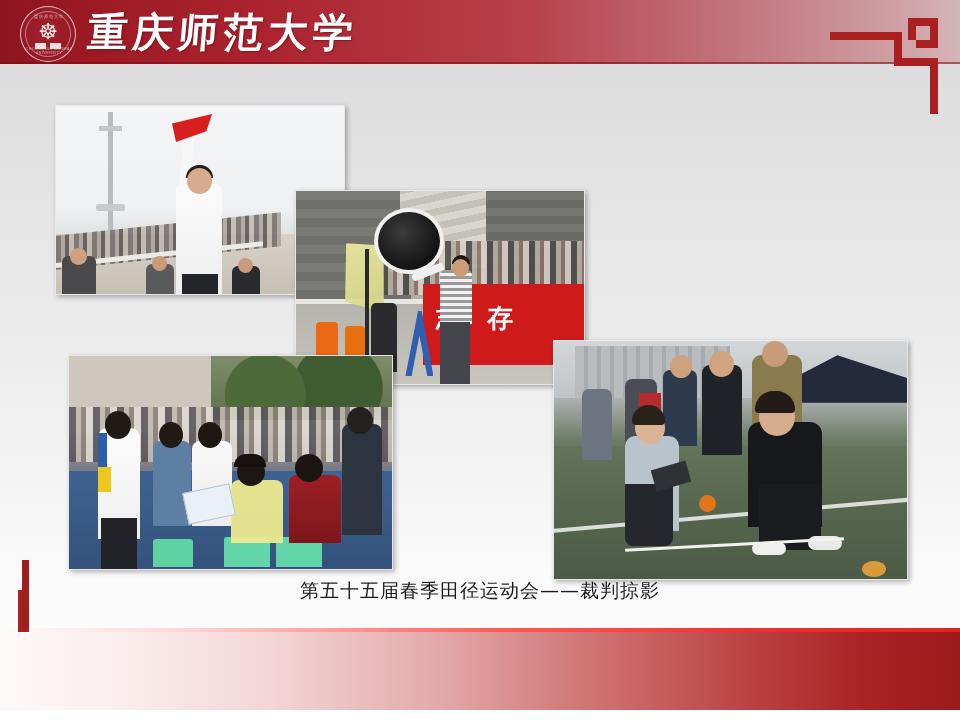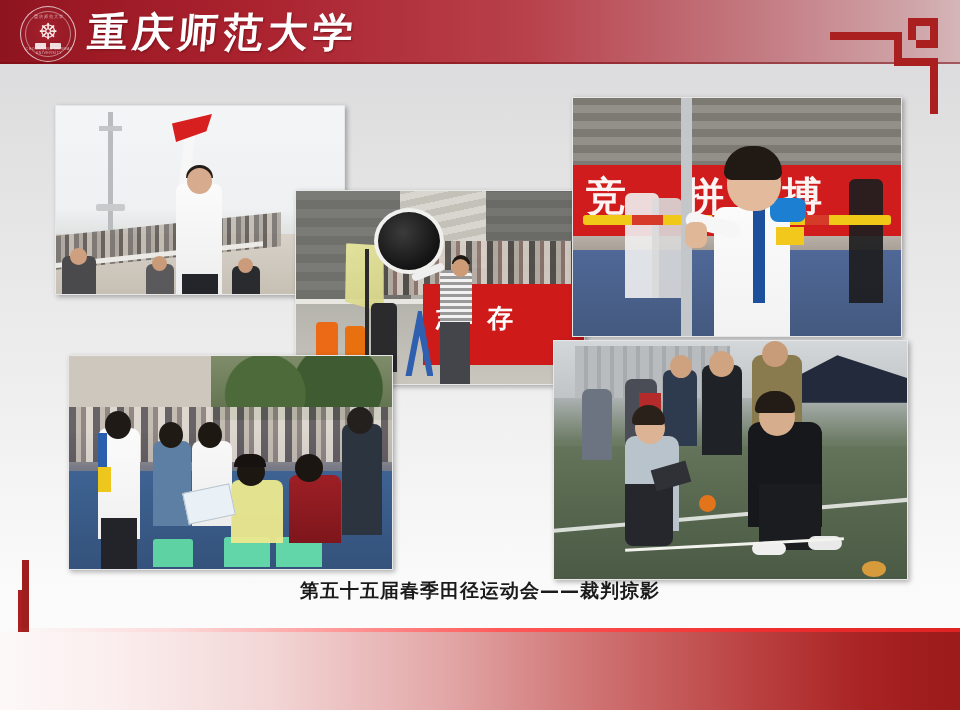--- a/index.html
+++ b/index.html
@@ -231,21 +231,21 @@
   #photo5 .b2h{position:absolute;left:44%;top:4%;width:25px;height:26px;border-radius:50%;background:#d0a481;}
   #photo5 .b3{position:absolute;left:56%;top:6%;width:50px;height:36%;background:#8a7b4e;border-radius:9px 9px 0 0;}
   #photo5 .b3h{position:absolute;left:59%;top:0%;width:26px;height:26px;border-radius:50%;background:#c89c79;}
   #photo5 .b4{position:absolute;left:20%;top:16%;width:32px;height:30%;background:#4a4d55;border-radius:7px 7px 0 0;}
   #photo5 .b5{position:absolute;left:8%;top:20%;width:30px;height:30%;background:#6b7480;border-radius:7px 7px 0 0;}
   #photo5 .rd{position:absolute;left:24%;top:22%;width:22px;height:18%;background:#b52a2a;}
 
   
   .caption{
     position:absolute;left:0;top:578px;width:960px;text-align:center;
-    color:#1a1a1a;font-size:19px;font-weight:bold;letter-spacing:1px;
+    color:#1a1a1a;font-size:19px;font-weight:normal;letter-spacing:1px;
     font-family:"DejaVu Sans","Liberation Sans",sans-serif;
   }
 
   
   .band-line{
     position:absolute;left:0;top:628px;width:960px;height:4px;
     background:linear-gradient(to right,rgba(255,255,255,0) 0%,rgba(255,120,120,.25) 18%,#ff5a5a 52%,#f03030 78%,#e02222 100%);
   }
   .band-grad{
     position:absolute;left:0;top:632px;width:960px;height:78px;
@@ -335,41 +335,20 @@
     <div class="starter-arm"></div>
     <div class="starter"></div>
     <div class="starter-leg"></div>
     <div class="starter-hair"></div>
     <div class="starter-h"></div>
     <div class="vest1"></div>
     <div class="vest2"></div>
     <div class="dark1"></div>
   </div>
 
-  <div class="photo" id="photo3">
-    <div class="px bg"></div>
-    <div class="stands"></div>
-    <div class="banner3">
-      <span>竞 拼 搏</span>
-    </div>
-    <div class="track"></div>
-    <div class="bgp1"></div>
-    <div class="bgp2"></div>
-    <div class="bgp3"></div>
-    <div class="bar"></div>
-    <div class="upright"></div>
-    <div class="j-body"></div>
-    <div class="j-stripe"></div>
-    <div class="j-shoulder"></div>
-    <div class="j-cuff"></div>
-    <div class="j-arm"></div>
-    <div class="j-hand"></div>
-    <div class="j-head"></div>
-    <div class="j-hair"></div>
-  </div>
 
   <div class="photo" id="photo4">
     <div class="px bg"></div>
     <div class="wall4"></div>
     <div class="trees"></div>
     <div class="crowd4"></div>
     <div class="track4"></div>
     <div class="dark4"></div>
     <div class="dark4h"></div>
     <div class="j1"></div>

